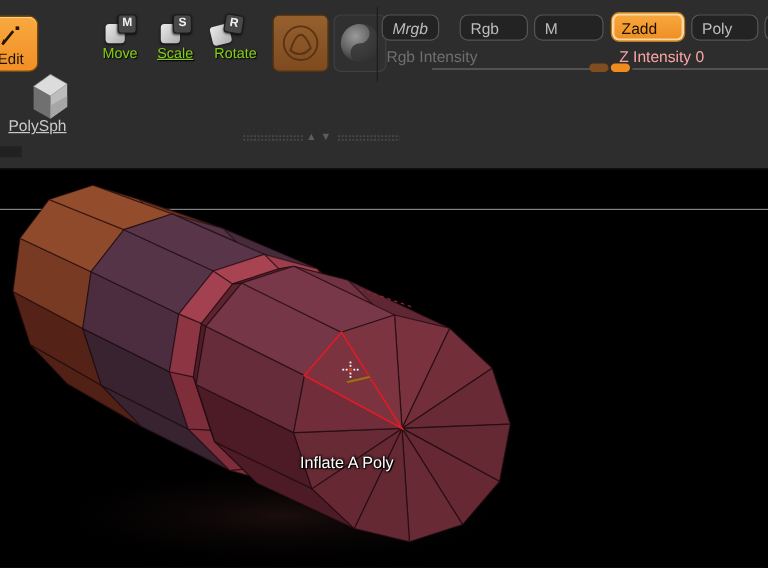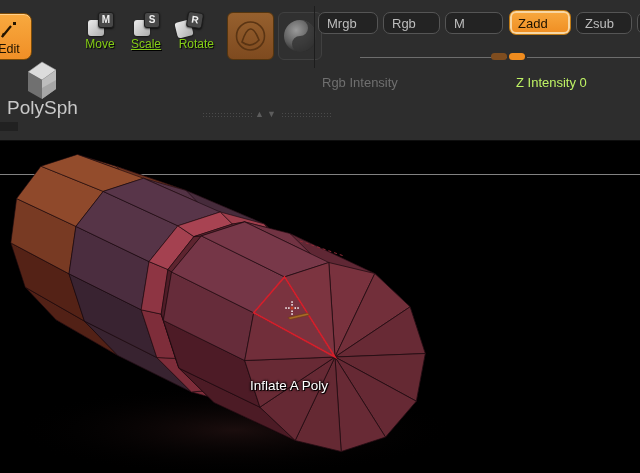--- a/index.html
+++ b/index.html
@@ -21,26 +21,26 @@
          border:1px solid #1c1c1c;color:#f0f0f0;font-size:10px;font-weight:bold;
          text-align:center;line-height:14px;box-shadow:0 1px 2px #000000aa;}
   .pickbtn{position:absolute;border-radius:6px;cursor:pointer;}
   .dbtn{position:absolute;height:22px;background:#232323;border:1px solid #555;
         border-radius:7px;color:#bdbdbd;font-size:13px;line-height:22px;
         padding-left:8px;box-sizing:border-box;cursor:pointer;}
   .dbtn.orange{background:linear-gradient(#f8a93f,#ef8d22);color:#1d1200;
         border:1px solid #c07a14;box-shadow:inset 0 0 0 2px #f8d7a4;}
   .track{position:absolute;height:1px;background:#6d6d6d;}
   .knob{position:absolute;width:16px;height:7px;border-radius:4px;cursor:pointer;}
-  .slab{position:absolute;font-size:13px;margin-top:35px;}
+  .slab{position:absolute;font-size:13px;}
   #vsep{position:absolute;left:314px;top:6px;width:1px;height:62px;background:#1d1d1d;}
   .hatch{position:absolute;height:6px;background-image:radial-gradient(#4a4a4a 32%,transparent 34%);
          background-size:3px 3px;cursor:pointer;}
   .trayarrow{position:absolute;font-size:9px;color:#5d5d5d;cursor:pointer;line-height:9px;}
-  #polysph-label{position:absolute;left:7px;top:97px;font-size:19px;color:#c9c9c9;cursor:pointer;}
+  #polysph-label{position:absolute;left:7px;top:97px;font-size:13px;color:#c9c9c9;cursor:pointer;text-decoration:underline;}
   #dark-tab{position:absolute;left:0;top:122px;width:18px;height:9px;background:#212121;}
   
   #scene{position:absolute;left:0;top:0;z-index:1;}
   #tooltip{position:absolute;left:250px;top:330px;z-index:6;color:#ffffff;
            font-size:13.5px;text-shadow:1px 1px 0 #000,-1px 1px 2px #000,1px -1px 2px #000;
            pointer-events:none;margin-top:48px;}
 </style>
 </head>
 <body>
 <div id="app">
@@ -191,35 +191,35 @@
           <stop offset="100%" stop-color="#1e1e1e"></stop>
         </radialGradient>
       </defs>
       <circle cx="21" cy="23" r="16" fill="url(#matg)"></circle>
       <path d="M21 7 A16 16 0 0 1 21 39 A8 8 0 0 1 21 23 A8 8 0 0 0 21 7 Z" fill="#353535" opacity="0.85"></path>
     </svg>
   </div>
 
   <div id="vsep"></div>
 
-  <div class="dbtn" style="left:318px;top:12px;width:60px;">Mrgb</div>
+  <div class="dbtn" style="left:318px;top:12px;width:48px;font-style:italic;">Mrgb</div>
   <div class="dbtn" style="left:383px;top:12px;width:57px;">Rgb</div>
   <div class="dbtn" style="left:445px;top:12px;width:58px;">M</div>
   <div class="dbtn orange" style="left:509px;top:10px;width:62px;height:25px;line-height:25px;">Zadd</div>
-  <div class="dbtn" style="left:576px;top:12px;width:56px;">Zsub</div>
+  <div class="dbtn" style="left:576px;top:12px;width:56px;">Poly</div>
   <div class="dbtn" style="left:637px;top:12px;width:30px;"></div>
 
   <div>
     <div class="slab" style="left:322px;top:40px;color:#6f6f6f;">Rgb Intensity</div>
     <div class="track" style="left:360px;top:57px;width:147px;"></div>
     <div class="knob" style="left:491px;top:53px;background:#7f4d1f;"></div>
   </div>
 
   <div>
-    <div class="slab" style="left:516px;top:40px;color:#bef264;">
+    <div class="slab" style="left:516px;top:40px;color:#fca5a5;">
       <span>Z Intensity</span>
       <span>0</span>
     </div>
     <div class="knob" style="left:509px;top:53px;background:#f08c1e;"></div>
     <div class="track" style="left:527px;top:57px;width:113px;"></div>
   </div>
 
   <div>
     <svg style="position:absolute;left:18px;top:58px;" width="42" height="42" viewBox="0 0 42 42">
       <polygon points="10,14 24,4 38,12 24,22" fill="#dcdcdc" stroke="#9a9a9a" stroke-width="0.6"></polygon>

